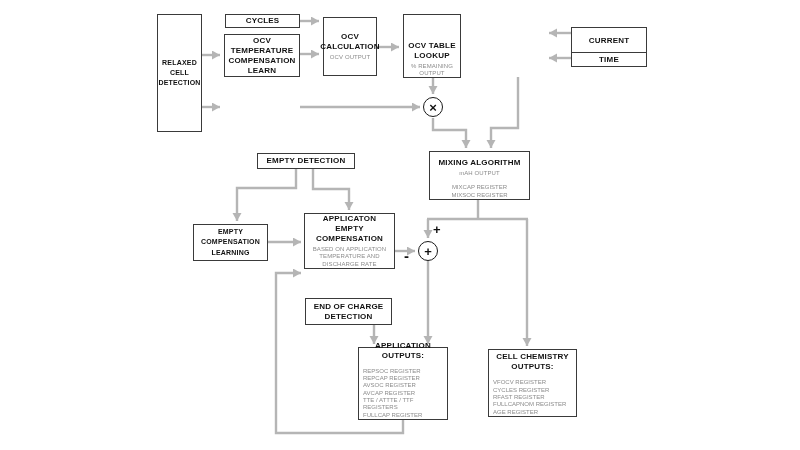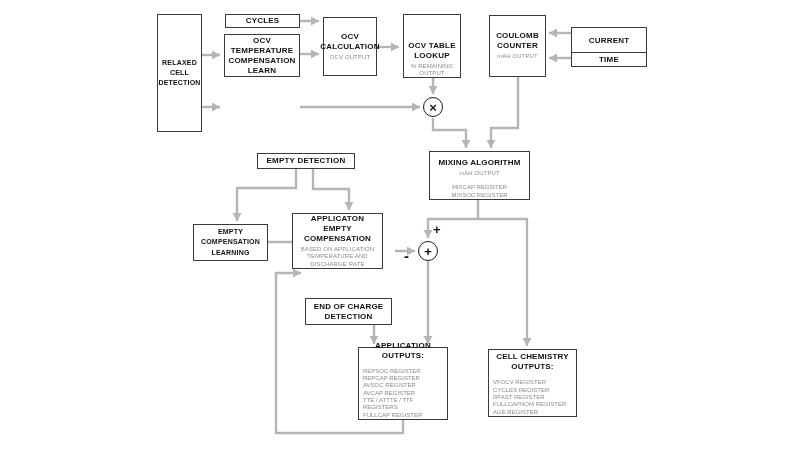--- a/index.html
+++ b/index.html
@@ -119,25 +119,20 @@
     <div class="s">OCV OUTPUT</div>
   </div>
 
   <div class="box topalign" style="left:403px;top:14px;width:58px;height:64px;padding-top:7px">
     <div class="t">OCV TABLE
 LOOKUP</div>
     <div class="s">% REMAINING
 OUTPUT</div>
   </div>
 
-  <div class="box" style="left:489px;top:15px;width:57px;height:62px">
-    <div class="t">COULOMB
-COUNTER</div>
-    <div class="s">mAH OUTPUT</div>
-  </div>
 
   <div class="box" style="left:571px;top:27px;width:76px;height:28px">
     <div class="t">CURRENT</div>
   </div>
 
   <div class="box" style="left:571px;top:52px;width:76px;height:15px">
     <div class="t">TIME</div>
   </div>
 
   <div class="box topalign" style="left:429px;top:151px;width:101px;height:49px;padding-top:5px">
@@ -150,21 +145,21 @@
   <div class="box" style="left:257px;top:153px;width:98px;height:16px">
     <div class="t">EMPTY DETECTION</div>
   </div>
 
   <div class="box" style="left:193px;top:224px;width:75px;height:37px">
     <div class="t small">EMPTY
 COMPENSATION
 LEARNING</div>
   </div>
 
-  <div class="box" style="left:292px;top:213px;width:91px;height:56px">
+  <div class="box" style="left:304px;top:213px;width:91px;height:56px">
     <div class="t">APPLICATON
 EMPTY
 COMPENSATION</div>
     <div class="s">BASED ON APPLICATION
 TEMPERATURE AND
 DISCHARGE RATE</div>
   </div>
 
   <div class="box" style="left:305px;top:298px;width:87px;height:27px">
     <div class="t">END OF CHARGE

